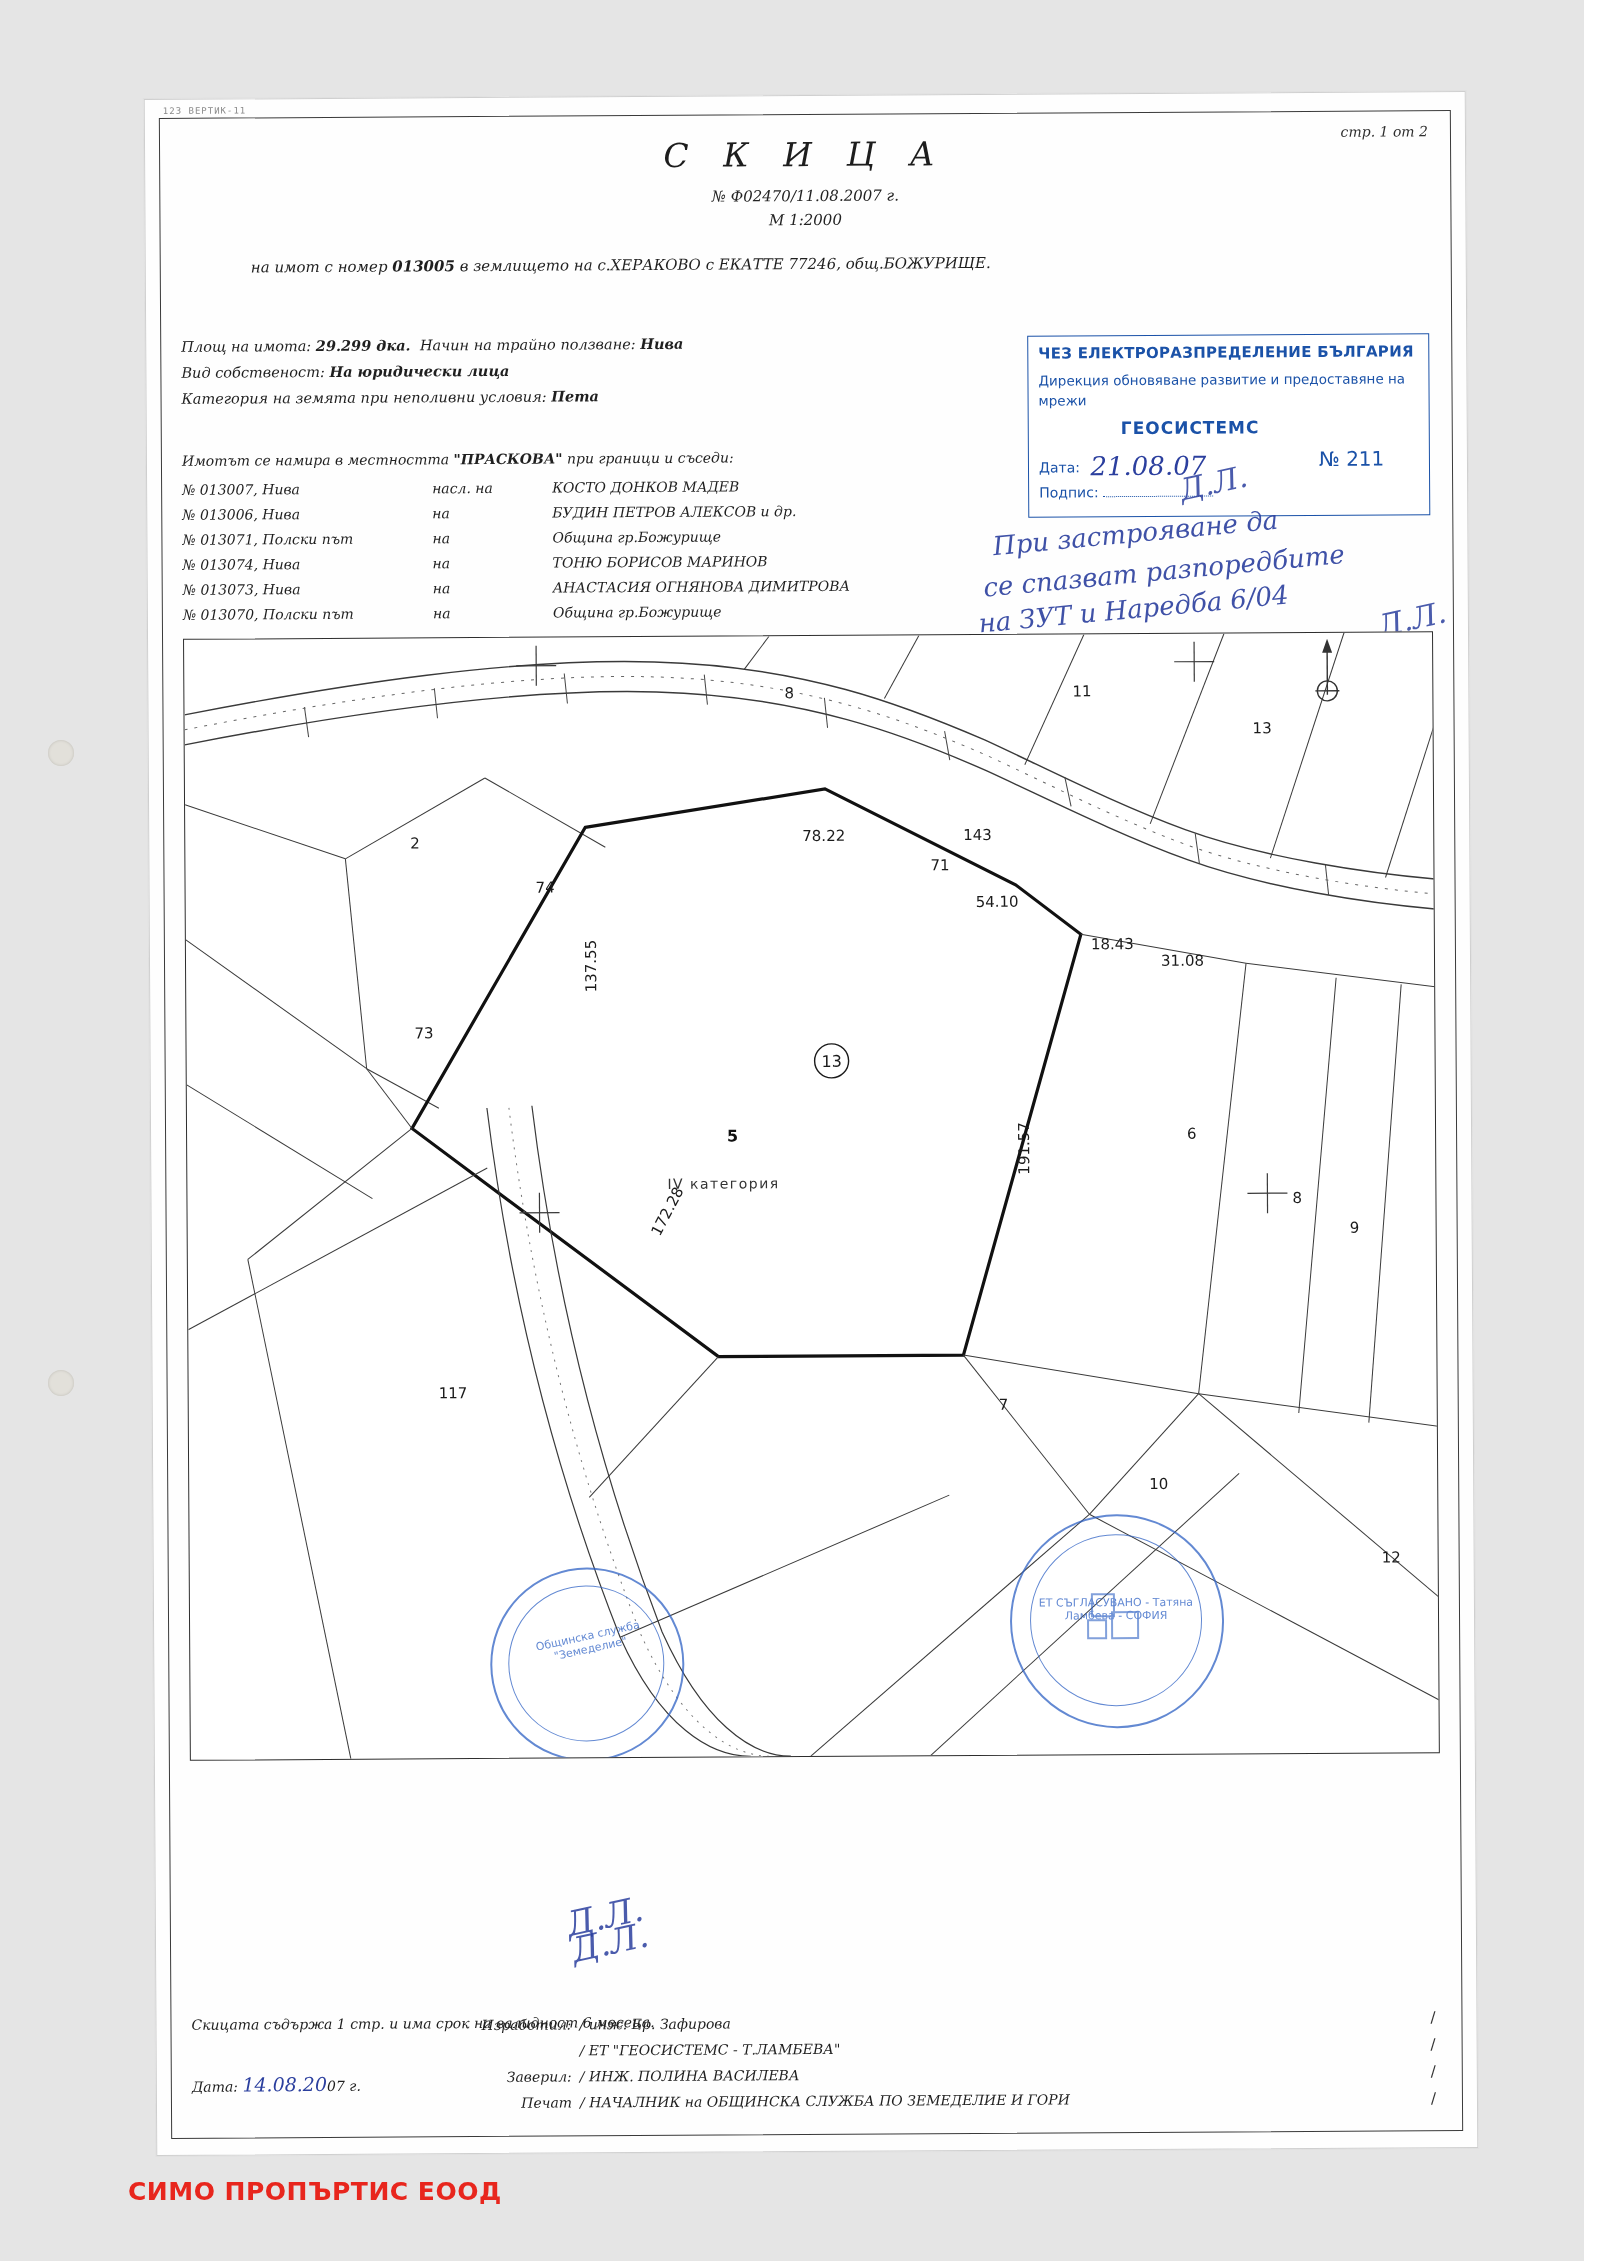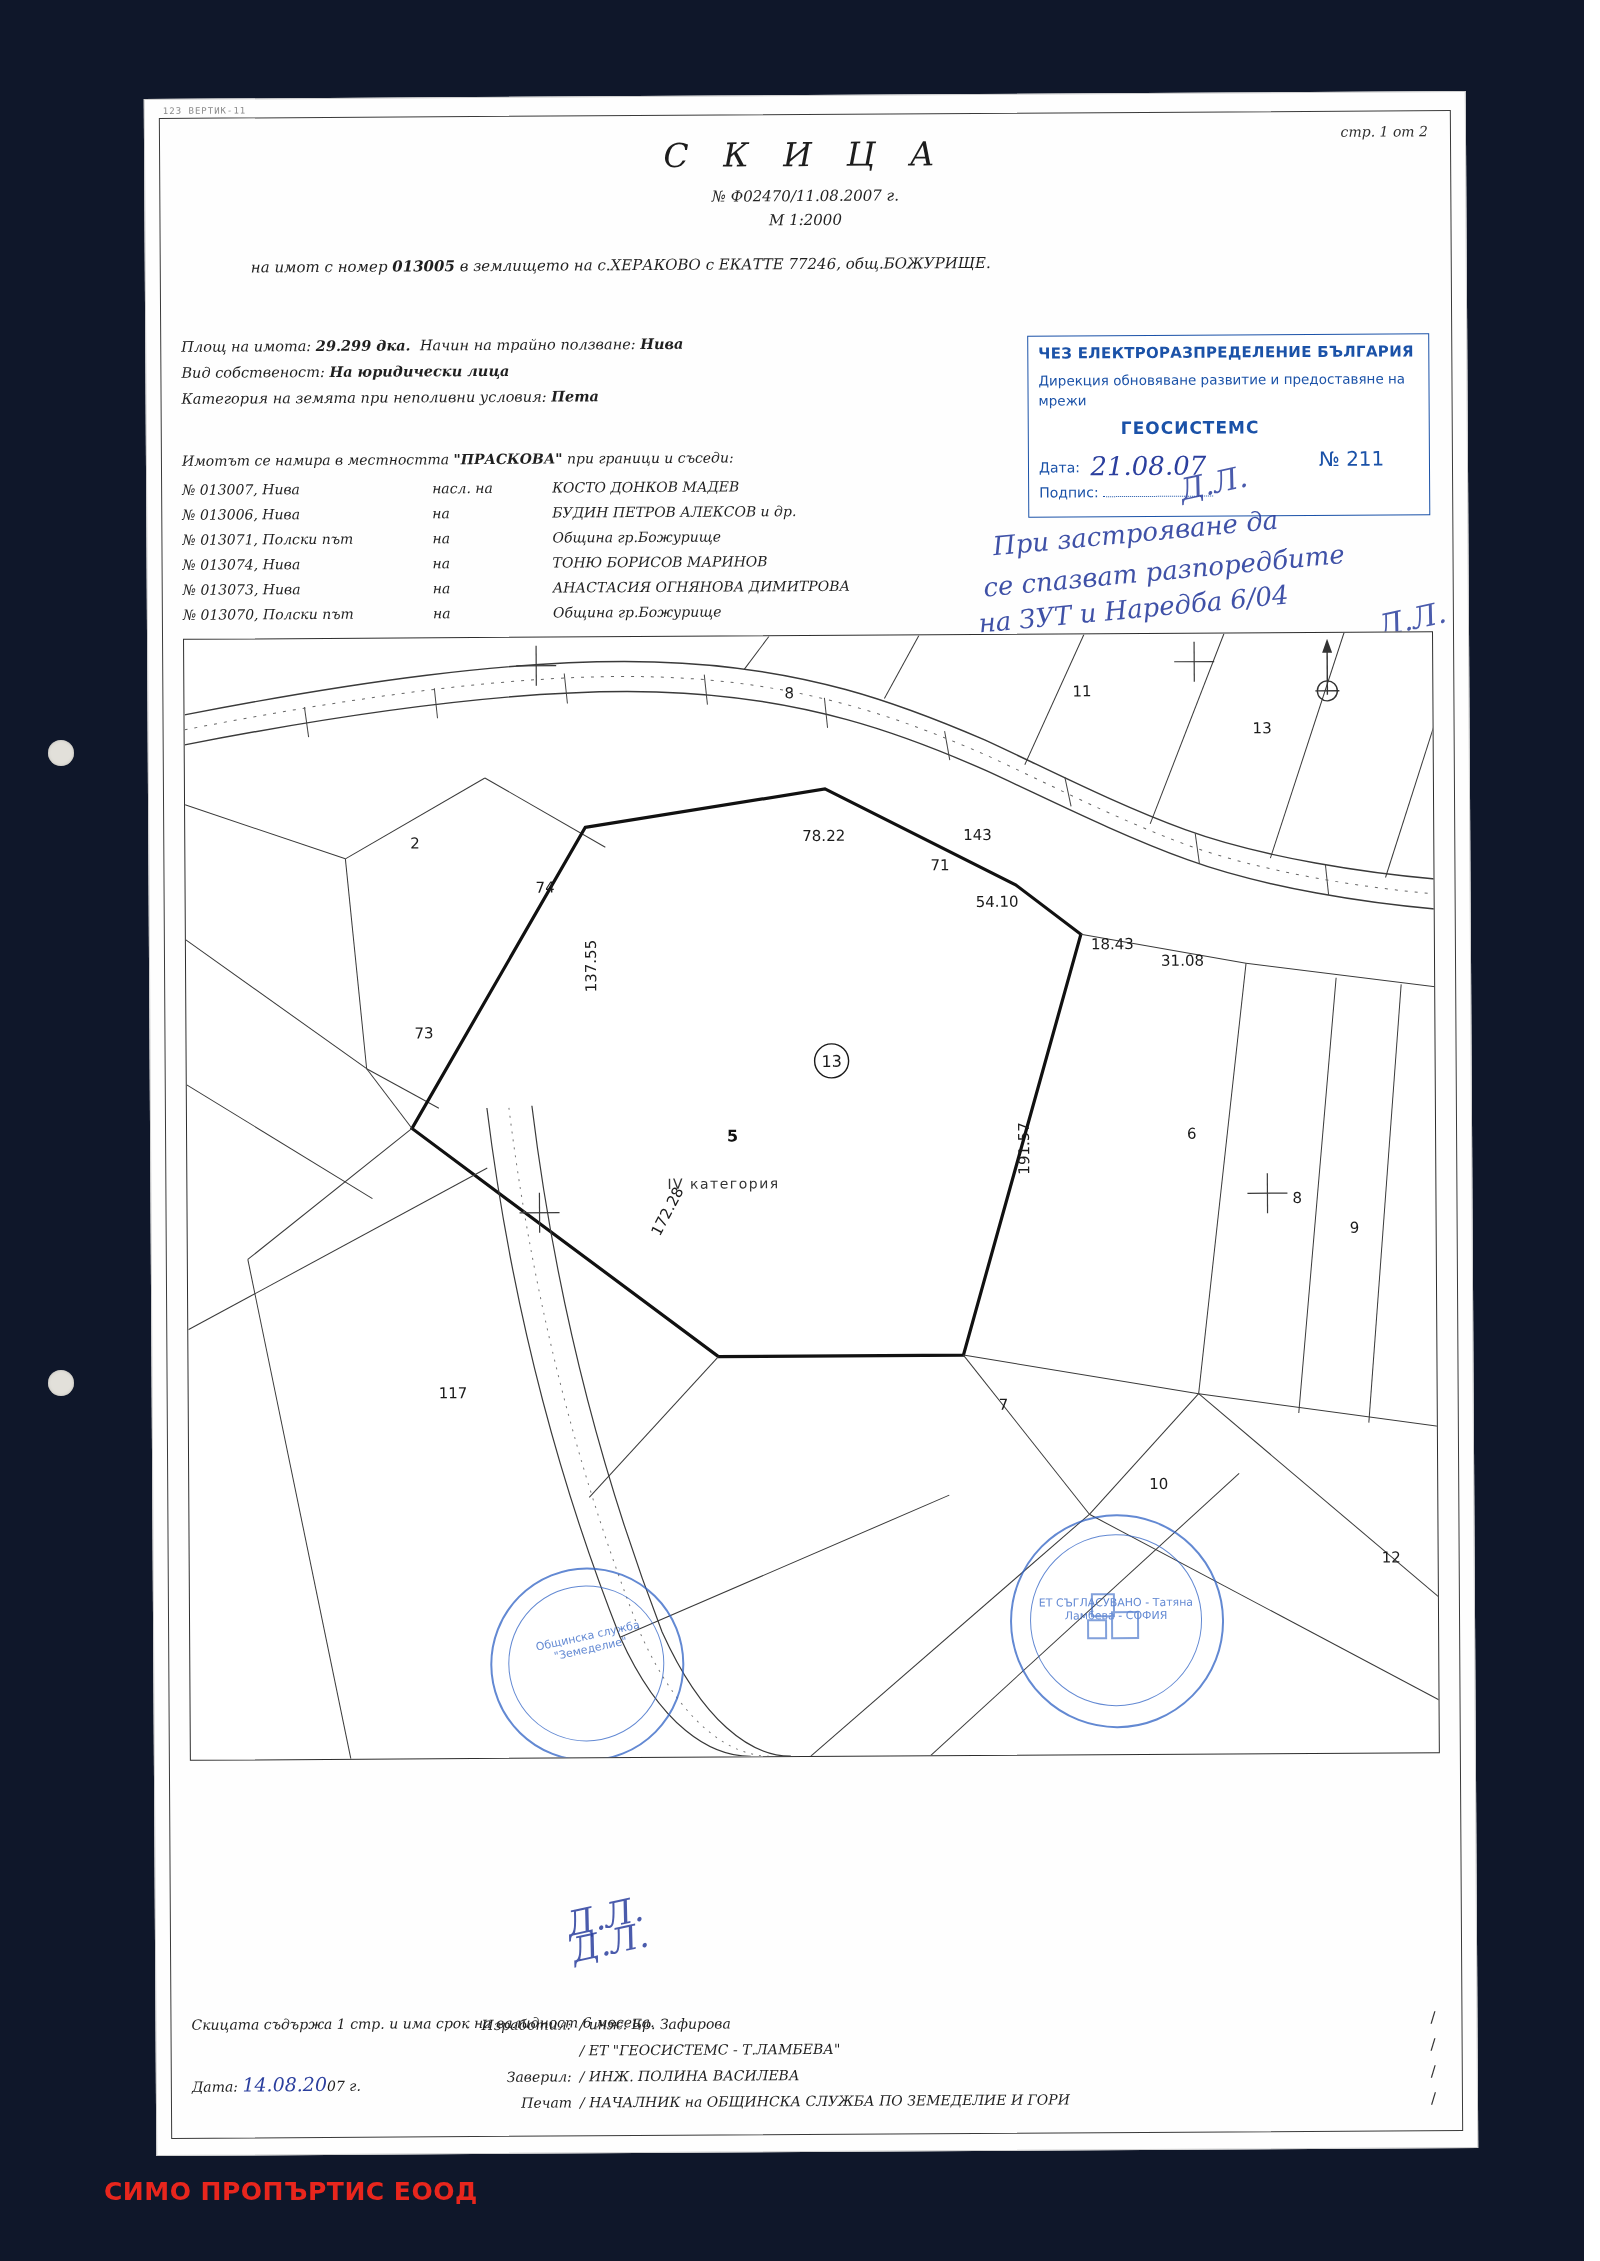--- a/index.html
+++ b/index.html
@@ -1,18 +1,18 @@
 <!DOCTYPE html>
 <html><head>
 <meta charset="utf-8">
 <style>
   html,body{margin:0;padding:0;background:#ffffff;}
   body{width:1600px;height:2261px;position:relative;font-family:"DejaVu Sans",sans-serif;overflow:hidden;}
 
-  .page{position:absolute;left:0;top:0;width:1584px;height:2261px;background:#0f172a;}
+  .page{position:absolute;left:0;top:0;width:1584px;height:2261px;background:#e5e5e5;}
 
   
   .sheet{position:absolute;left:150px;top:95px;width:1320px;height:2055px;
          background:#fefefe;border:1px solid #cfcfcf;
          transform:rotate(-0.35deg);transform-origin:50% 50%;
          box-shadow:0 0 0 1px rgba(0,0,0,0.02);}
 
   .frame{position:absolute;left:14px;top:18px;right:14px;bottom:16px;border:1px solid #3a3a3a;}
 
   .mono{font-family:"DejaVu Sans Mono",monospace;}
@@ -64,21 +64,21 @@
   .sigrow .b{flex:1;}
   .dt{position:absolute;left:20px;bottom:42px;font-size:14px;color:#1f1f1f;font-style:italic;}
   .dtnum{font-size:19px;color:#2b3f9e;font-style:italic;font-family:"DejaVu Serif",serif;}
   .slashes{position:absolute;right:26px;bottom:18px;font-size:15px;color:#333;line-height:27px;text-align:right;}
 
   
   .seal{position:absolute;border:2px solid #2f62c4;border-radius:50%;color:#2f62c4;opacity:.75;}
   .seal .inner{position:absolute;border:1px solid #2f62c4;border-radius:50%;}
   .seal-text{position:absolute;font-size:11px;color:#2f62c4;}
 
-  .watermark{position:absolute;left:104px;bottom:55px;font-size:25px;font-weight:bold;color:#e8261d;letter-spacing:0.5px;font-family:"DejaVu Sans",sans-serif;}
+  .watermark{position:absolute;left:128px;bottom:55px;font-size:25px;font-weight:bold;color:#e8261d;letter-spacing:0.5px;font-family:"DejaVu Sans",sans-serif;}
 
   .holeA{position:absolute;left:48px;top:740px;width:26px;height:26px;border-radius:50%;background:#e2e0da;box-shadow:inset 0 0 3px #bdbbb4;}
   .holeB{position:absolute;left:48px;top:1370px;width:26px;height:26px;border-radius:50%;background:#e2e0da;box-shadow:inset 0 0 3px #bdbbb4;}
 </style>
 </head>
 <body>
 
 <div class="page">
 
   <div class="holeA"></div>

